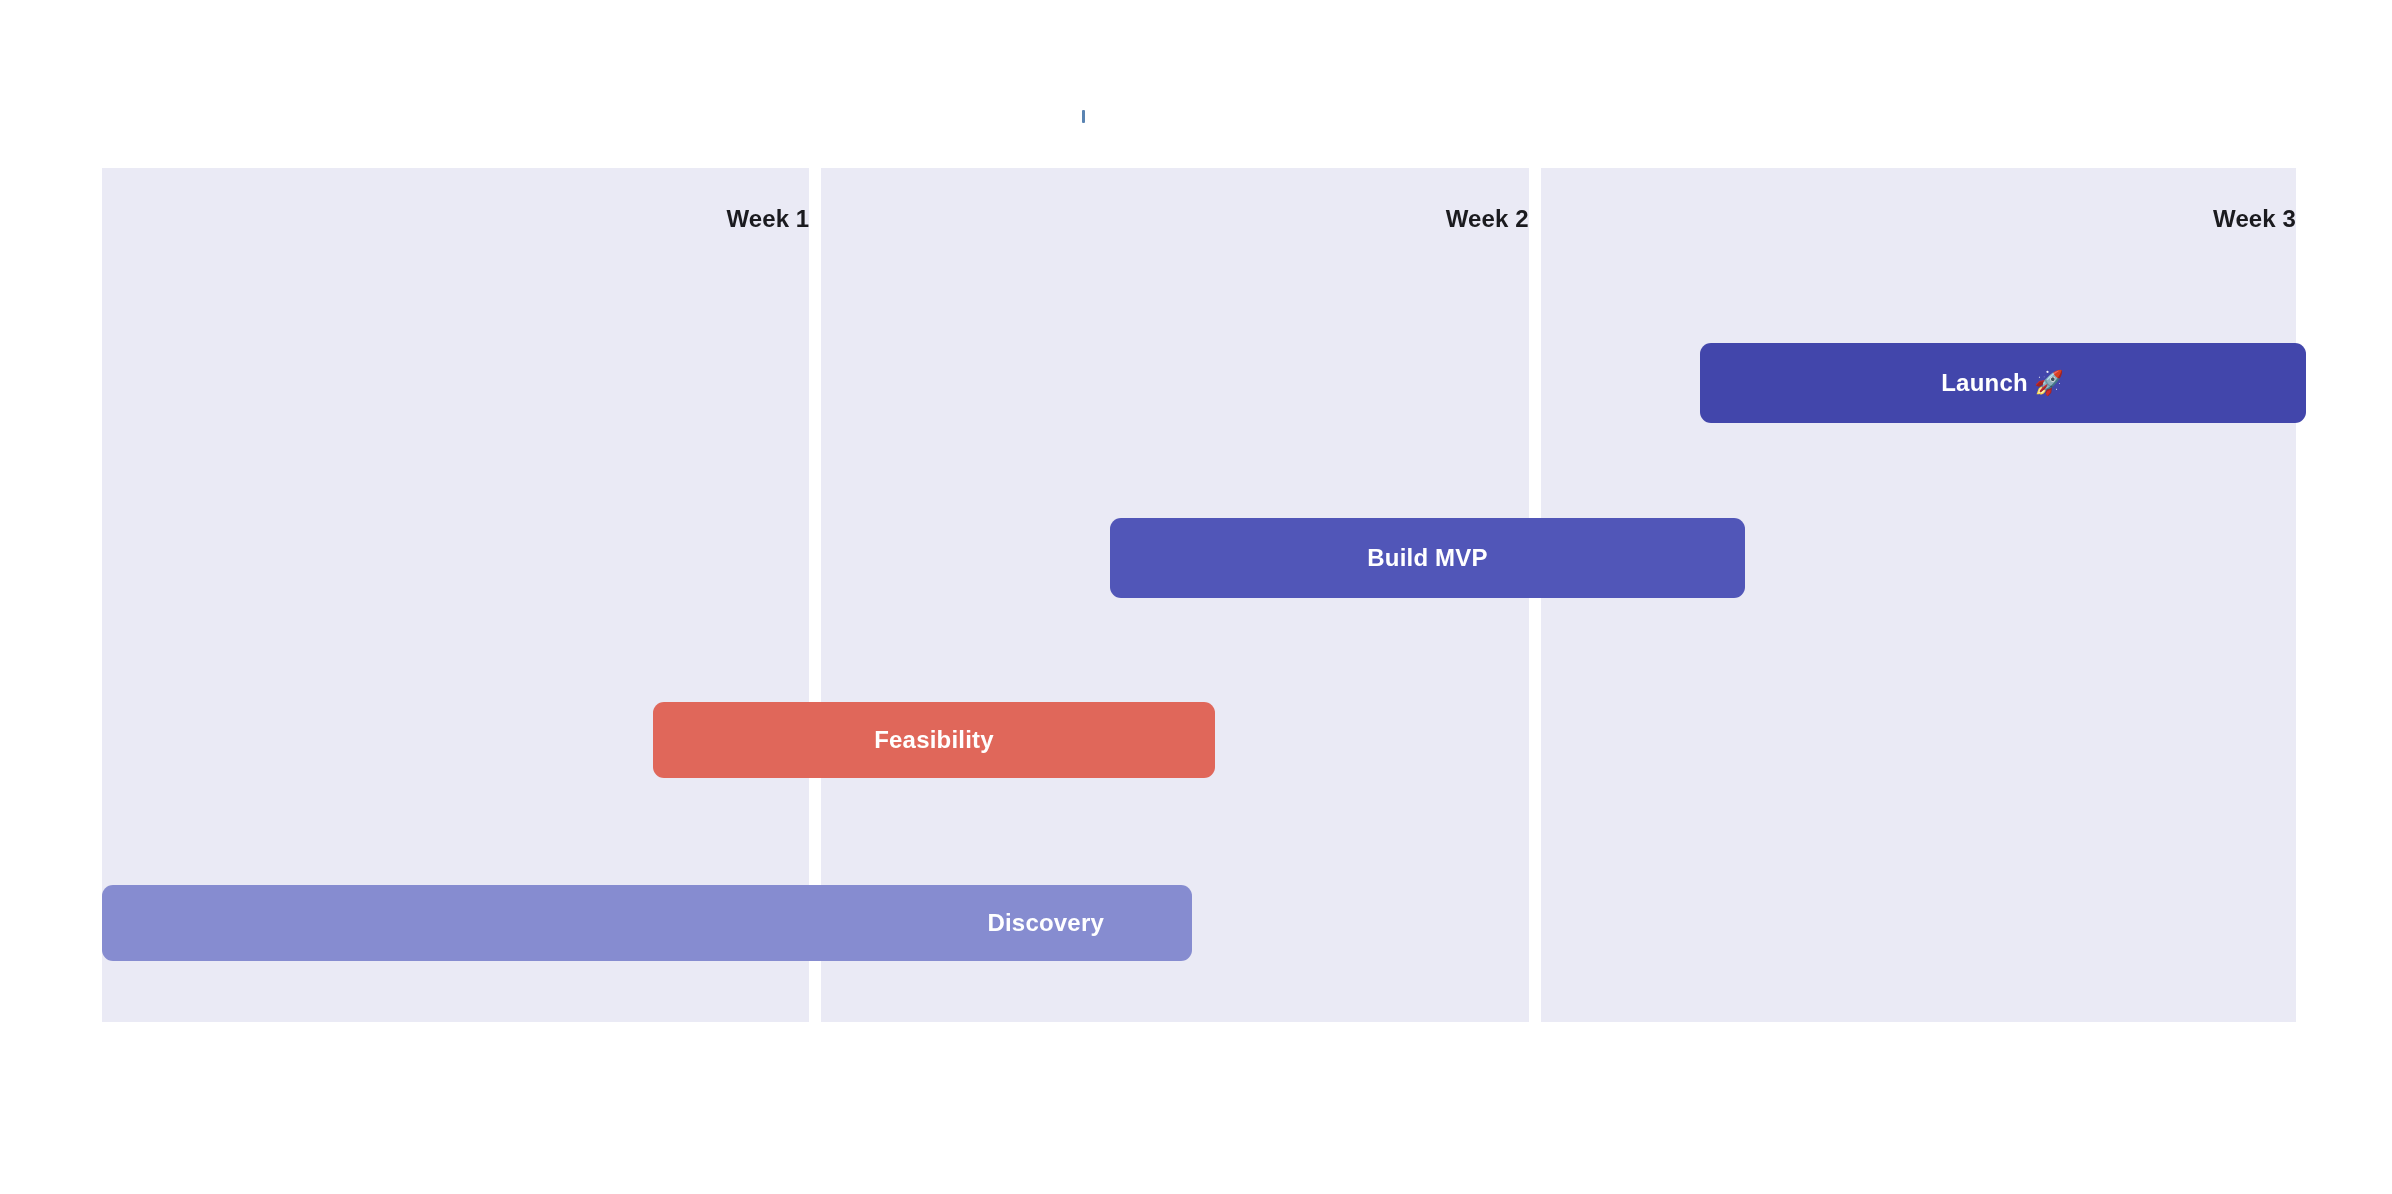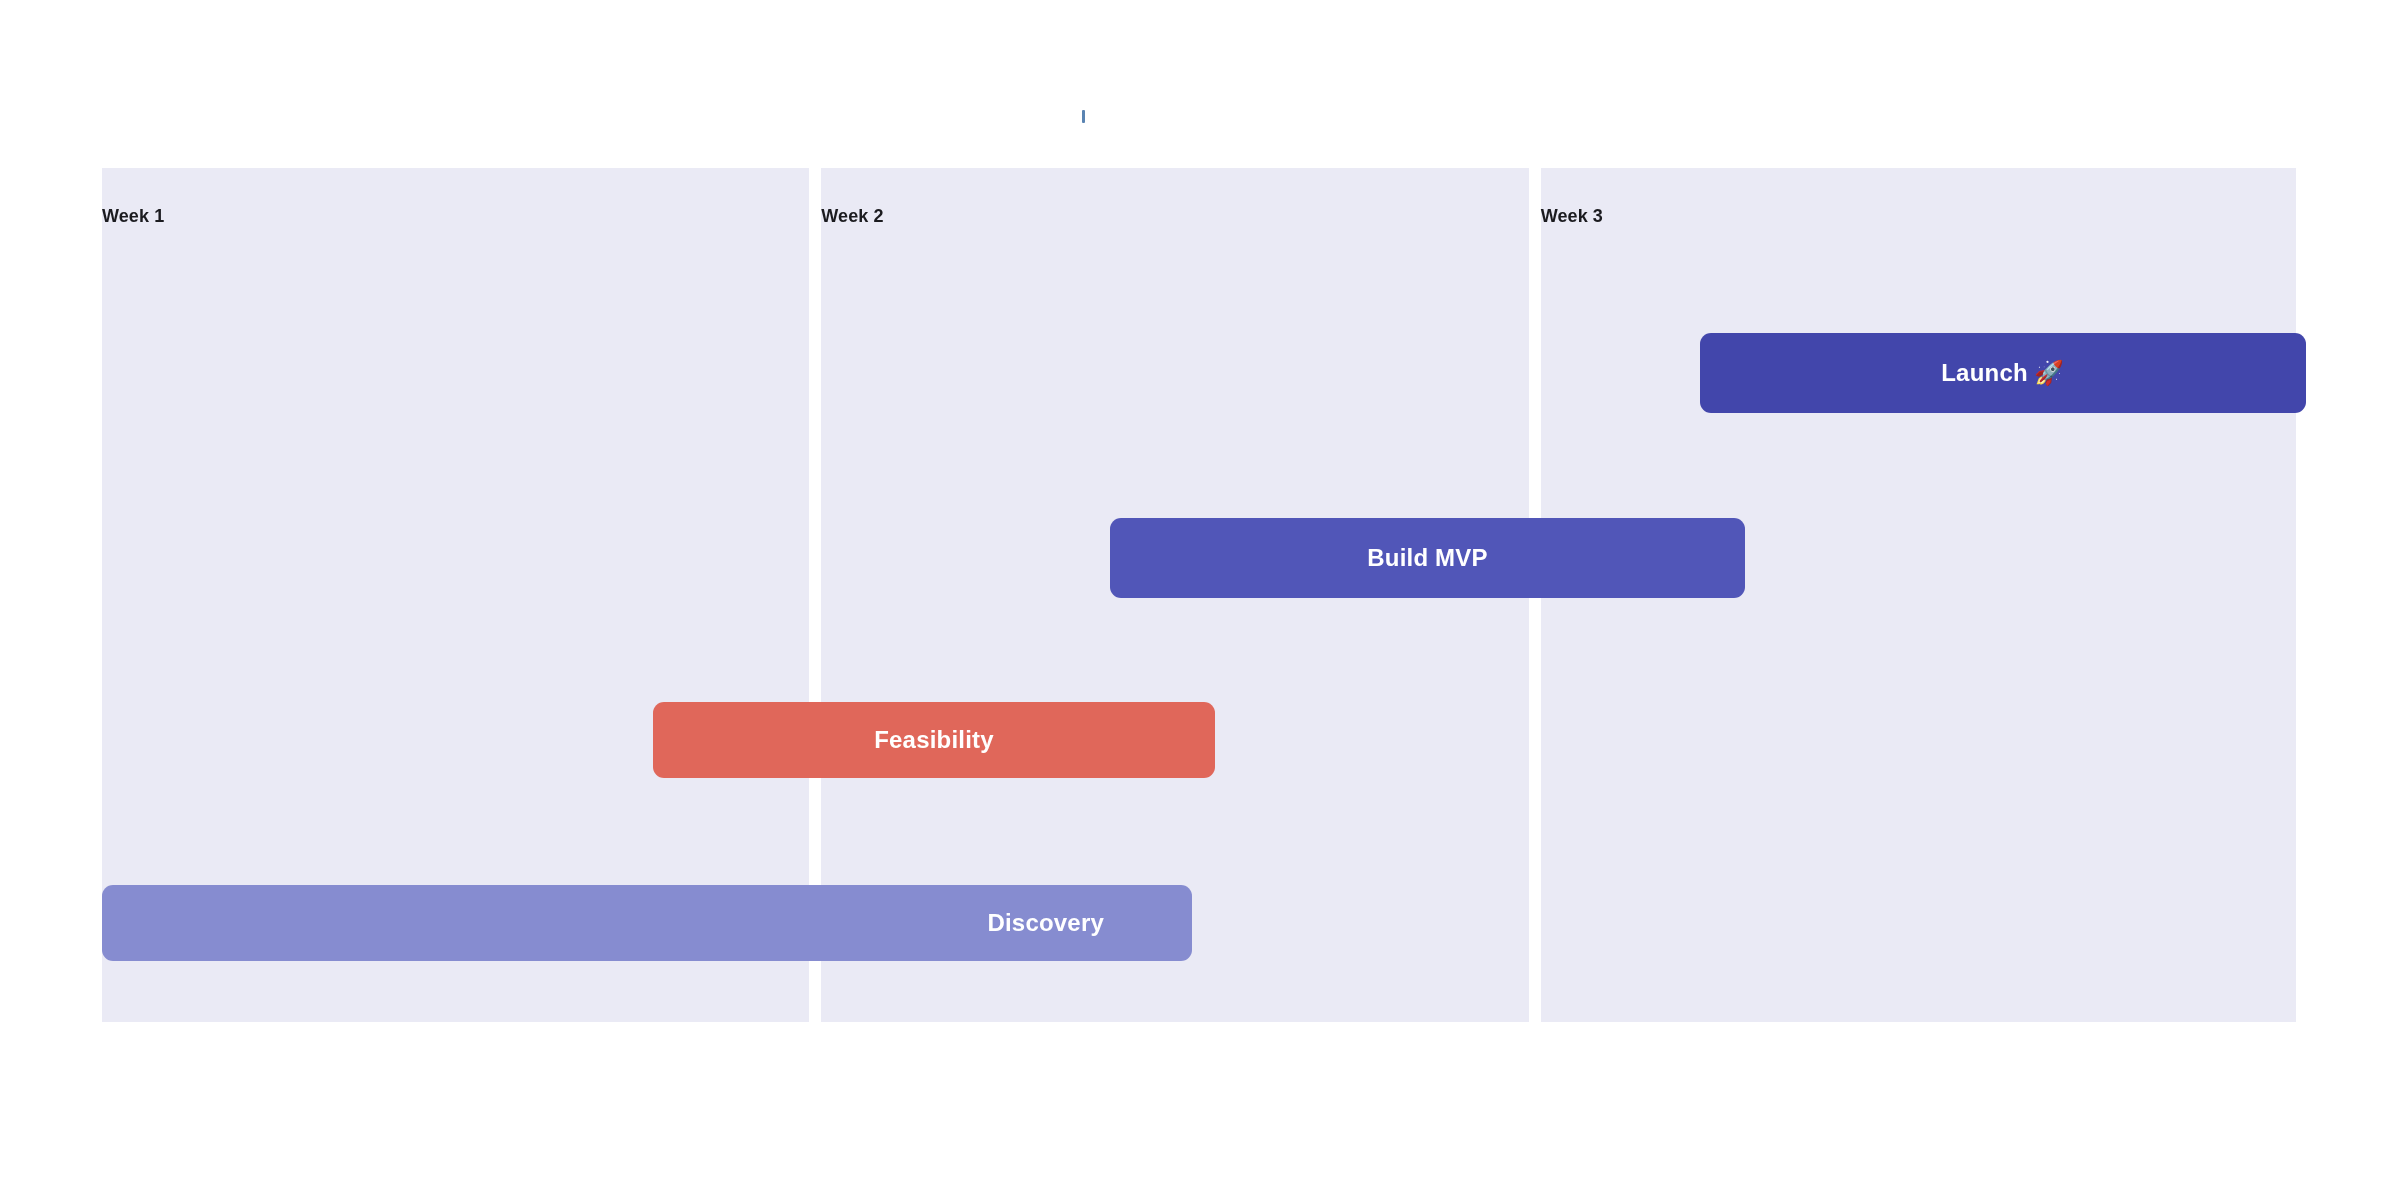--- a/index.html
+++ b/index.html
@@ -47,22 +47,22 @@
   .lane {
     flex: 1 1 0;
     background: #eaeaf5;
     position: relative;
   }
   .lane-header {
     position: absolute;
     top: 39px;
     left: 0;
     right: 0;
-    text-align: left;
-    font-size: 18px;
+    text-align: right;
+    font-size: 24px;
     font-weight: 700;
     color: #1b1b1f;
     letter-spacing: 0.1px;
     line-height: 1;
   }
 
   
   #bars-layer {
     position: absolute;
     left: 0;
@@ -107,21 +107,21 @@
       </div>
       <div class="lane" style="background: rgb(234, 234, 245);">
         <div class="lane-header" style="color: rgb(27, 27, 31);">Week 2</div>
       </div>
       <div class="lane" style="background: rgb(234, 234, 245); padding-left: 48px;">
         <div class="lane-header" style="color: rgb(27, 27, 31);">Week 3</div>
       </div>
     </div>
 
   <div id="bars-layer">
-      <div class="task-bar" style="left: 1700px; top: 333px; width: 606px; height: 80px; background: rgb(66, 70, 171);">
+      <div class="task-bar" style="left: 1700px; top: 343px; width: 606px; height: 80px; background: rgb(66, 70, 171);">
         <span class="task-label">Launch 🚀</span>
       </div>
       <div class="task-bar" style="left: 1110px; top: 518px; width: 635px; height: 80px; background: rgb(81, 86, 184);">
         <span class="task-label">Build MVP</span>
       </div>
       <div class="task-bar" style="left: 653px; top: 702px; width: 562px; height: 76px; background: rgb(224, 103, 90);">
         <span class="task-label">Feasibility</span>
       </div>
       <div class="task-bar align-right" style="left: 102px; top: 885px; width: 1090px; height: 76px; background: rgb(134, 140, 208);">
         <span class="task-label">Discovery</span>

